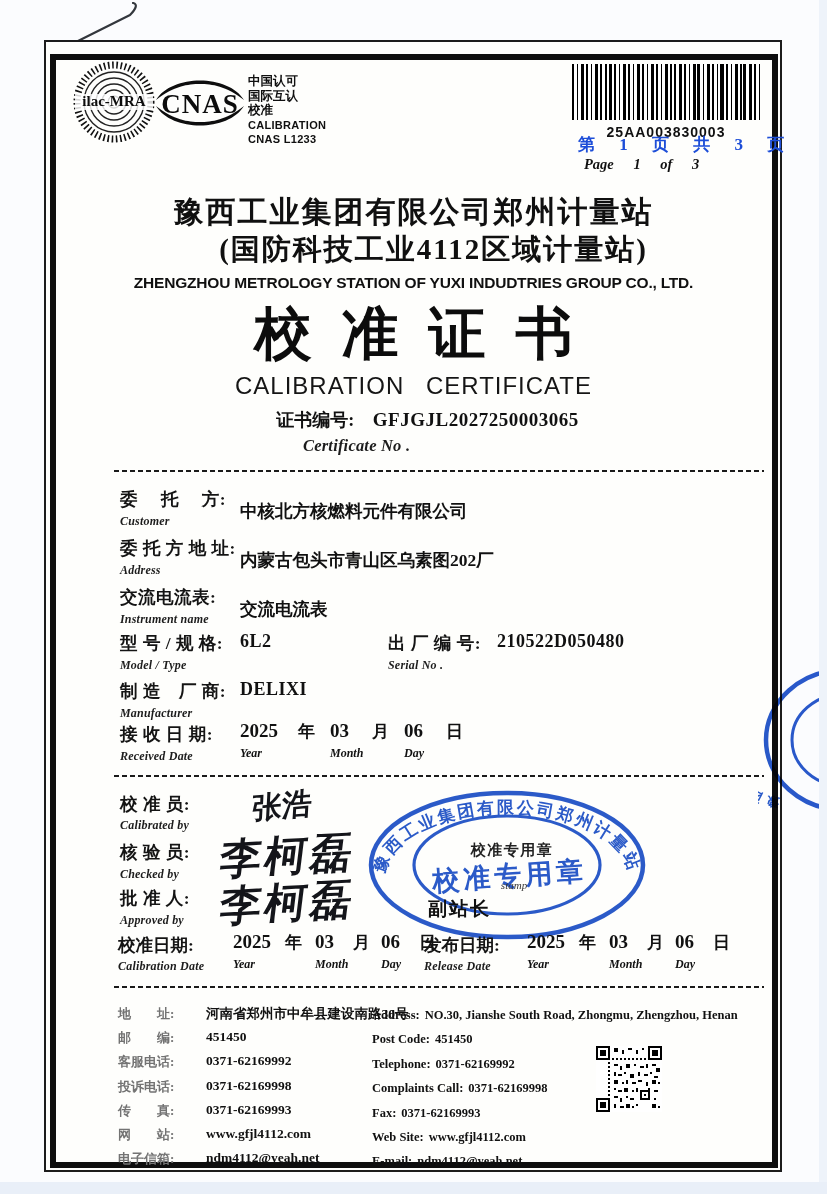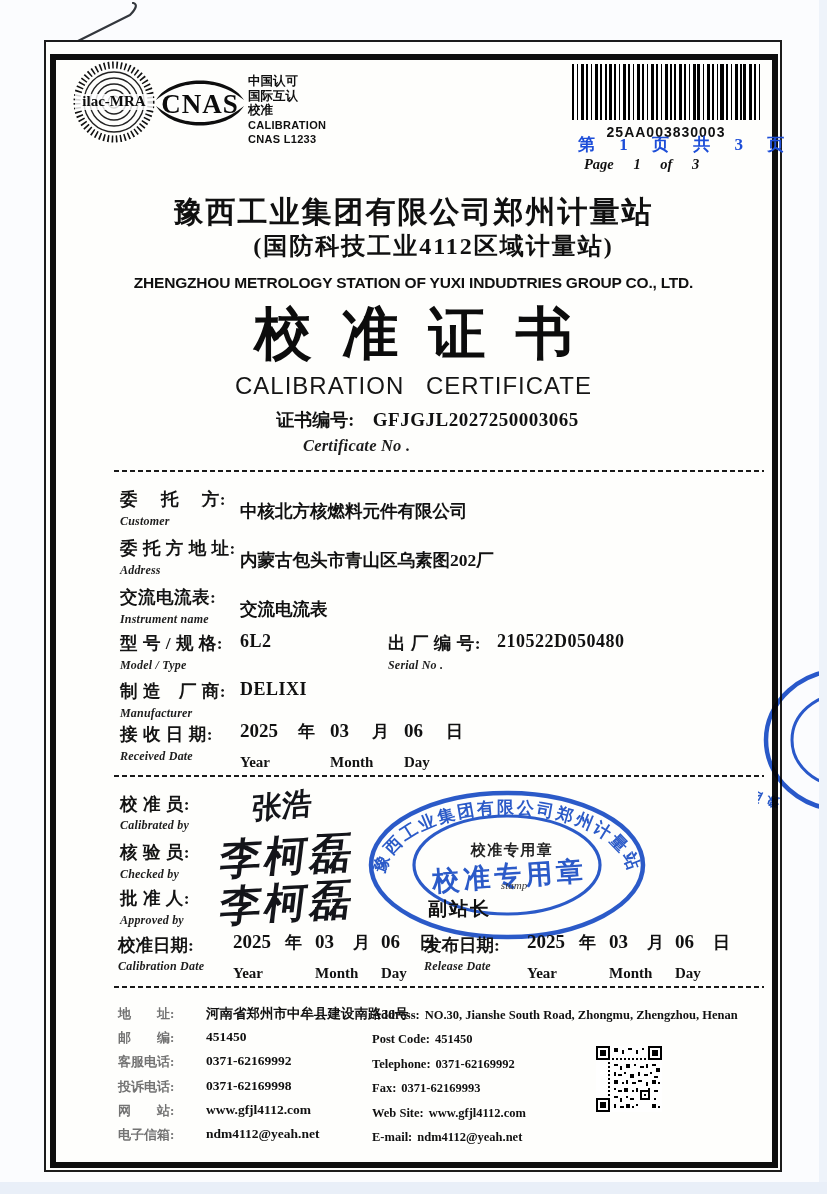--- a/index.html
+++ b/index.html
@@ -45,21 +45,21 @@
   .title-cn{left:56px;right:56px;text-align:center;font-family:"Liberation Serif",serif;font-weight:900;font-size:57px;color:#0c0c0c;letter-spacing:30px;padding-left:30px;white-space:nowrap;}
   .title-en{left:56px;right:56px;text-align:center;font-size:24px;color:#151515;letter-spacing:1px;word-spacing:14px;white-space:nowrap;}
   .certno{left:0;right:0;text-align:center;transform:translateX(14px);white-space:nowrap;}
   .certno .l{font-family:"Liberation Serif",serif;font-weight:700;font-size:18px;color:#111;}
   .certno .v{font-family:"Liberation Serif",serif;font-weight:700;font-size:19px;color:#111;margin-left:14px;letter-spacing:.5px;}
 
   
   .dgrid{display:grid;grid-auto-rows:auto;font-family:"Liberation Serif",serif;color:#111;}
   .dgrid .num{font-weight:700;font-size:19px;}
   .dgrid .unit{font-weight:700;font-size:17px;}
-  .dgrid .sub{font-weight:700;font-size:15px;margin-top:11px;}
+  .dgrid .sub{font-style:italic;font-weight:700;font-size:12px;margin-top:3px;}
 
   .sig{font-family:"Liberation Serif",serif;font-weight:700;color:#14151a;white-space:nowrap;}
 
   .deputy{font-family:"Liberation Serif",serif;font-weight:700;font-size:19px;color:#101010;letter-spacing:2px;}
 
   
   .f-left .row{display:flex;margin-bottom:6.2px;}
   .f-left .fl{font-family:"Liberation Serif",serif;font-weight:700;font-size:13px;color:#737373;width:88px;white-space:pre;}
   .f-left .fv{font-family:"Liberation Serif",serif;font-weight:700;font-size:13.5px;color:#111;white-space:nowrap;}
   .f-right .row{margin-bottom:6.4px;white-space:nowrap;}
@@ -105,21 +105,21 @@
     <span class="en">CNAS L1233</span>
   </div>
 
   <div class="abs barcode" style="left:572px;top:64px;"></div>
   <div class="abs barcode-num" style="left:572px;top:124px;">25AA003830003</div>
 
   <div class="abs pageline-zh" style="left:578px;top:133px;">第 1 页 共 3 页</div>
   <div class="abs pageline-en" style="left:584px;top:156px;">Page 1 of 3</div>
 
   <div class="abs org-cn" style="top:192px;">豫西工业集团有限公司郑州计量站</div>
-  <div class="abs org-cn" style="top:230px;font-size:24px;padding-left:40px;">(国防科技工业4112区域计量站)</div>
+  <div class="abs org-cn" style="top:230px;font-size:29px;padding-left:40px;">(国防科技工业4112区域计量站)</div>
   <div class="abs org-en" style="top:274px;">ZHENGZHOU METROLOGY STATION OF YUXI INDUDTRIES GROUP CO., LTD.</div>
 
   <div class="abs title-cn" style="top:296px;">校准证书</div>
   <div class="abs title-en" style="top:372px;">CALIBRATION CERTIFICATE</div>
 
   <div class="abs certno" style="top:408px;">
     <span class="l">证书编号:</span>
     <span class="v">GFJGJL2027250003065</span>
   </div>
   <div class="abs ensub" style="left:303px;top:436px;font-size:16.5px;">Certificate No .</div>
@@ -240,33 +240,38 @@
       </div>
     <div class="row">
         <span class="fl">客服电话:</span>
         <span class="fv">0371-62169992</span>
       </div>
     <div class="row">
         <span class="fl">投诉电话:</span>
         <span class="fv">0371-62169998</span>
       </div>
     <div class="row">
+        <span class="fl">传　　真:</span>
+        <span class="fv">0371-62169993</span>
+      </div>
+    <div class="row">
         <span class="fl">网　　站:</span>
         <span class="fv">www.gfjl4112.com</span>
       </div>
     <div class="row">
         <span class="fl">电子信箱:</span>
         <span class="fv">ndm4112@yeah.net</span>
       </div>
   </div>
 
   <div class="abs f-right" style="left:372px;top:1005px;width:392px;">
     <div class="row"><span class="fl">Address:</span><span class="fv">NO.30,  Jianshe South Road,  Zhongmu,  Zhengzhou,  Henan</span></div>
     <div class="row"><span class="fl">Post Code:</span><span class="fv">451450</span></div>
     <div class="row"><span class="fl">Telephone:</span><span class="fv">0371-62169992</span></div>
+    <div class="row"><span class="fl">Complaints Call:</span><span class="fv">0371-62169998</span></div>
     <div class="row"><span class="fl">Fax:</span><span class="fv">0371-62169993</span></div>
     <div class="row"><span class="fl">Web Site:</span><span class="fv">www.gfjl4112.com</span></div>
     <div class="row"><span class="fl">E-mail:</span><span class="fv">ndm4112@yeah.net</span></div>
   </div>
 
   <svg class="abs" style="left:596px;top:1046px;width:66px;height:66px;" viewBox="0 0 33 33" shape-rendering="crispEdges">
     <rect x="0" y="0" width="33" height="33" fill="#fff"></rect>
     <rect x="0" y="0" width="7" height="7" fill="#000"></rect>
       <rect x="1" y="1" width="5" height="5" fill="#fff"></rect>
       <rect x="2" y="2" width="3" height="3" fill="#000"></rect>

